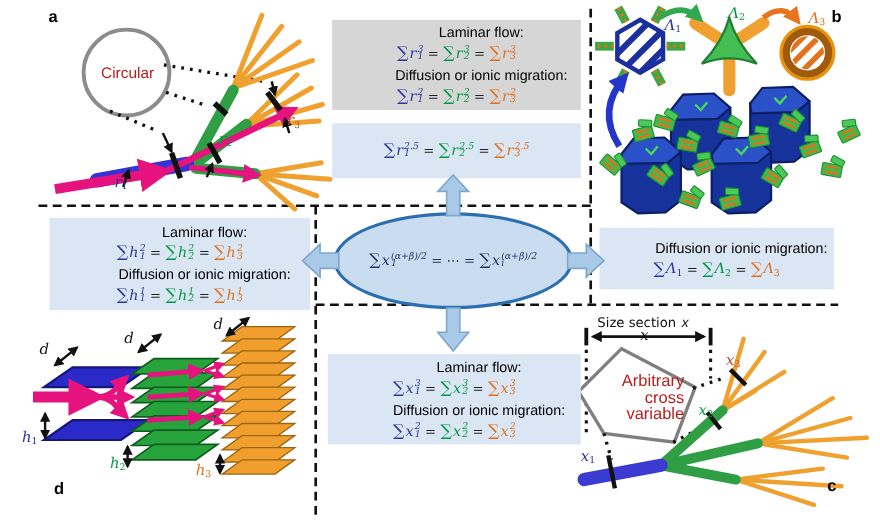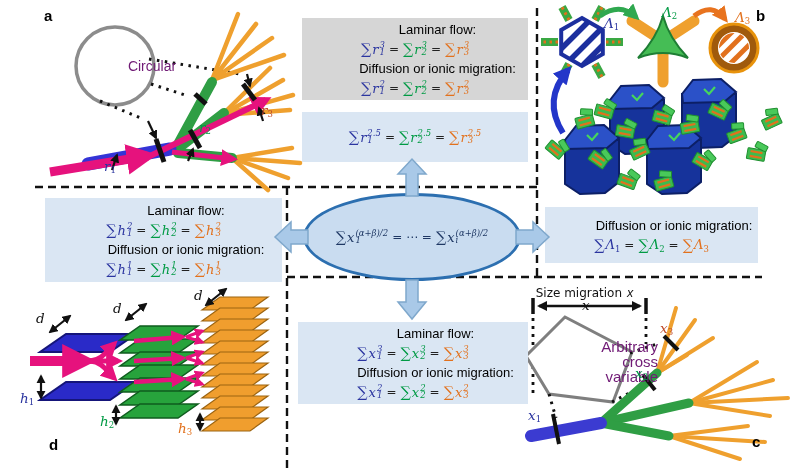--- a/index.html
+++ b/index.html
@@ -14,21 +14,21 @@
       font-family:"DejaVu Serif","Liberation Serif",serif;font-size:13px;color:#222;}
   .seg{display:inline-flex;align-items:center;}
   .sum{font-size:14.5px;margin-right:1px;font-family:"DejaVu Serif","Liberation Serif",serif;}
   .mvar{font-style:italic;}
   .op{font-family:"DejaVu Sans","Liberation Sans",sans-serif;font-size:12px;color:inherit;margin:0 1px;}
   .ss{display:inline-flex;flex-direction:column;align-items:flex-start;margin-left:1px;}
   .ss .sp,.ss .sb{font-size:8.5px;line-height:7.5px;font-style:italic;}
   .subo{font-size:8.5px;transform:translateY(4px);}
   .lbl{position:absolute;z-index:4;display:flex;gap:2px;align-items:center;
        font-family:"DejaVu Serif","Liberation Serif",serif;font-size:13.5px;color:#111;}
-  .txt{position:absolute;z-index:4;color:#701a75;margin-left:36px;}
+  .txt{position:absolute;z-index:4;color:#b91c1c;}
   .ptag{position:absolute;z-index:4;font-weight:700;font-size:15px;color:#000;}
   #ellipse{position:absolute;z-index:2;left:303px;top:193px;width:218px;height:88px;
            border-radius:50%;border:3px solid #2c6fb0;background:#c9dcf0;box-sizing:border-box;
            display:flex;flex-direction:column;align-items:center;justify-content:center;gap:1px;}
   #ellipse .bh{font-size:13.5px;color:#16162e;height:17px;line-height:17px;}
 </style>
 </head>
 <body>
 
 <div id="stage">
@@ -642,21 +642,21 @@
       </span>
     </div>
 <div class="lbl" style="left:735px;top:9px;">
       <span class="seg" style="color: rgb(226, 113, 29);">
         <span class="mvar">Λ</span>
         <span class="subo">3</span>
       </span>
     </div>
 <div class="lbl" style="left:524px;top:286px;width:120px;justify-content:center;font-family:'Liberation Sans',sans-serif;font-size:12.5px;gap:4px;">
       <span class="seg">
-        <span class="op">Size migration</span>
+        <span class="op">Size section</span>
       </span>
       <span class="seg">
         <span class="mvar">x</span>
       </span>
     </div>
 <div class="lbl" style="left:582px;top:297px;">
       <span class="seg">
         <span class="mvar">x</span>
       </span>
     </div>

